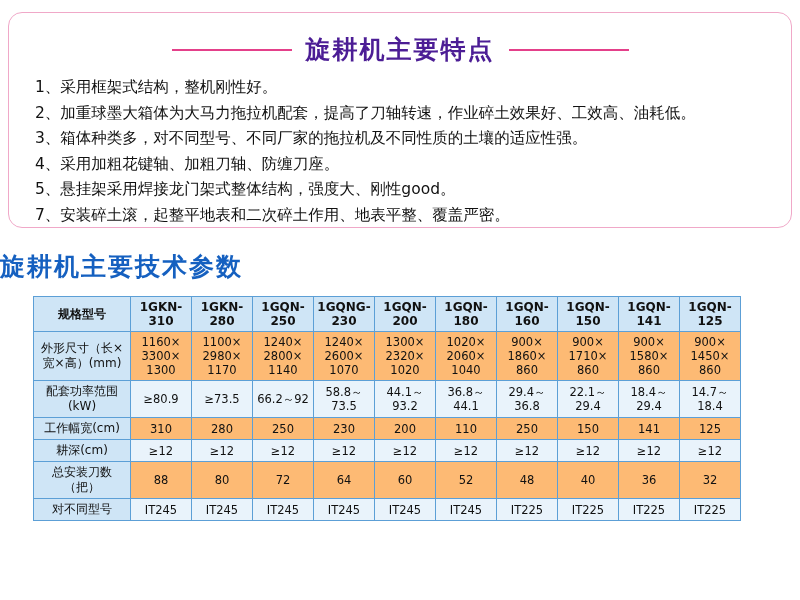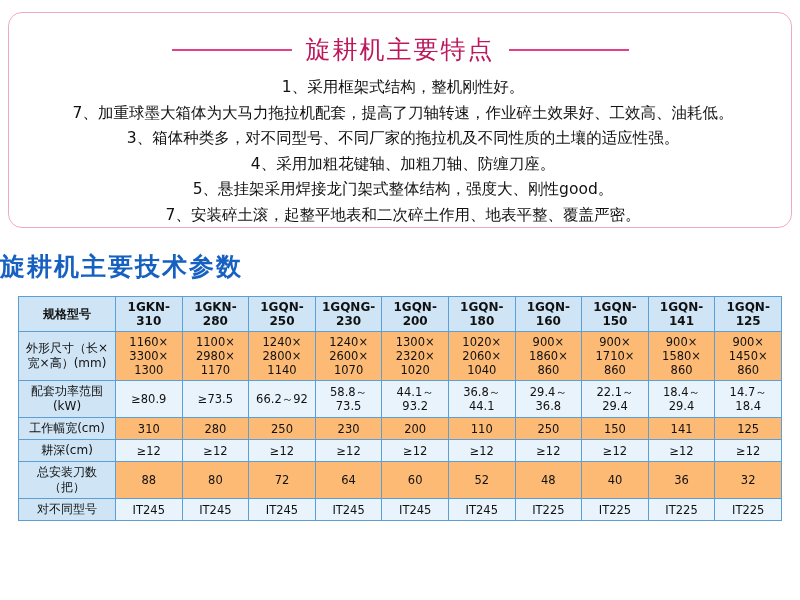--- a/index.html
+++ b/index.html
@@ -37,31 +37,30 @@
     justify-content: center;
     gap: 14px;
   }
   .rule {
     height: 2px;
     background: #e4408a;
     width: 120px;
   }
   .features-title {
     font-size: 25px;
-    font-weight: normal;
-    color: #be185d;
+    font-weight: bold;
+    color: #4c1d95;
     letter-spacing: 2px;
     white-space: nowrap;
   }
   .features-list {
     position: absolute;
     left: 26px;
     top: 62px;
     right: 20px;
-    text-align: center;
   }
   .feature-item {
     font-size: 15.5px;
     line-height: 25.5px;
     color: #111;
     white-space: nowrap;
   }
 
   
   .specs-title {
@@ -78,22 +77,23 @@
 
   
   .table-wrap {
     position: absolute;
     left: 18px;
     top: 296px;
     width: 764px;
   }
   table.spec-table {
     border-collapse: collapse;
-    width: 764px;
+    width: 708px;
     table-layout: fixed;
+    margin-left: 15px;
   }
   table.spec-table td {
     border: 1px solid #5c9fd6;
     text-align: center;
     vertical-align: middle;
     font-size: 11.5px;
     line-height: 14px;
     color: #111;
     padding: 3px 1px;
   }
@@ -123,21 +123,21 @@
 <body>
 
 <div class="features-panel">
   <div class="features-title-wrap">
     <div class="rule"></div>
     <div class="features-title">旋耕机主要特点</div>
     <div class="rule"></div>
   </div>
   <div class="features-list">
     <div class="feature-item">1、采用框架式结构，整机刚性好。</div>
-    <div class="feature-item">7、加重球墨大箱体为大马力拖拉机配套，提高了刀轴转速，作业碎土效果好、工效高、油耗低。</div>
+    <div class="feature-item">2、加重球墨大箱体为大马力拖拉机配套，提高了刀轴转速，作业碎土效果好、工效高、油耗低。</div>
     <div class="feature-item">3、箱体种类多，对不同型号、不同厂家的拖拉机及不同性质的土壤的适应性强。</div>
     <div class="feature-item">4、采用加粗花键轴、加粗刀轴、防缠刀座。</div>
     <div class="feature-item">5、悬挂架采用焊接龙门架式整体结构，强度大、刚性good。</div>
     <div class="feature-item">7、安装碎土滚，起整平地表和二次碎土作用、地表平整、覆盖严密。</div>
   </div>
 </div>
 
 <div class="specs-title">旋耕机主要技术参数</div>
 
 <div class="table-wrap">

